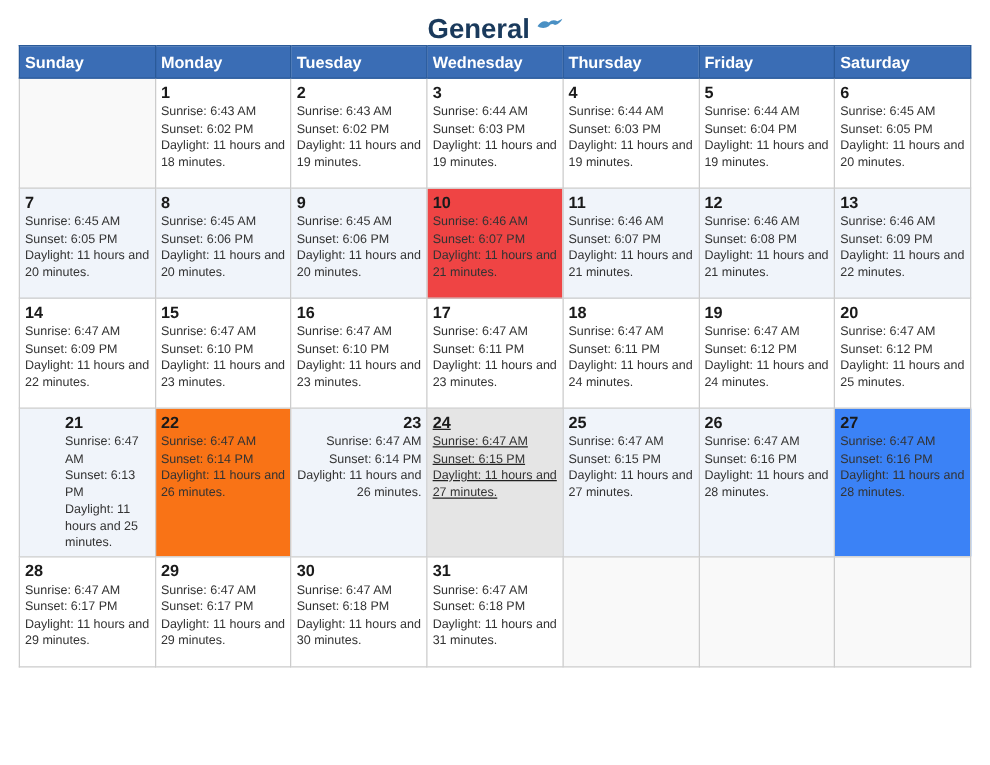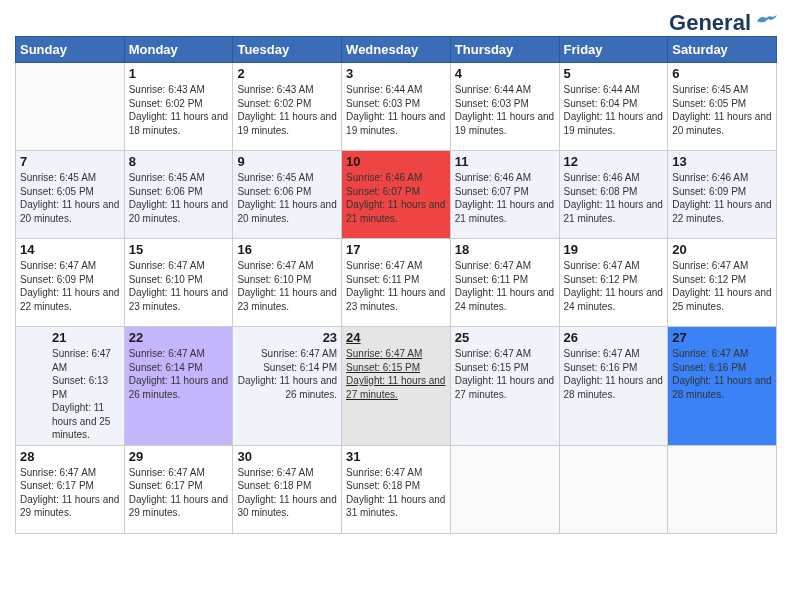--- a/index.html
+++ b/index.html
@@ -11,21 +11,21 @@
       overflow: hidden;
     }
     .page {
       width: 792px;
       height: 612px;
       padding: 10px 15px;
       position: relative;
     }
     .header {
       display: flex;
-      justify-content: flex-end;
+      justify-content: center;
       align-items: flex-start;
       margin-bottom: 6px;
     }
     .logo {
       display: flex;
       flex-direction: column;
       align-items: flex-start;
     }
     .title-block {
       text-align: right;
@@ -195,21 +195,21 @@
           <td>
             <span class="day-number">20</span>
             <div class="day-info">Sunrise: 6:47 AM<br>Sunset: 6:12 PM<br>Daylight: 11 hours and 25 minutes.</div>
           </td>
         </tr>
         <tr>
           <td style="background: rgb(240, 244, 250); padding-left: 36px;">
             <span class="day-number">21</span>
             <div class="day-info">Sunrise: 6:47 AM<br>Sunset: 6:13 PM<br>Daylight: 11 hours and 25 minutes.</div>
           </td>
-          <td style="background: #c4b5fd;">
+          <td style="background: #f97316;">
             <span class="day-number">22</span>
             <div class="day-info">Sunrise: 6:47 AM<br>Sunset: 6:14 PM<br>Daylight: 11 hours and 26 minutes.</div>
           </td>
           <td style="background: rgb(240, 244, 250); text-align: right;">
             <span class="day-number">23</span>
             <div class="day-info">Sunrise: 6:47 AM<br>Sunset: 6:14 PM<br>Daylight: 11 hours and 26 minutes.</div>
           </td>
           <td style="background: #e5e5e5; text-decoration: underline;">
             <span class="day-number">24</span>
             <div class="day-info">Sunrise: 6:47 AM<br>Sunset: 6:15 PM<br>Daylight: 11 hours and 27 minutes.</div>

